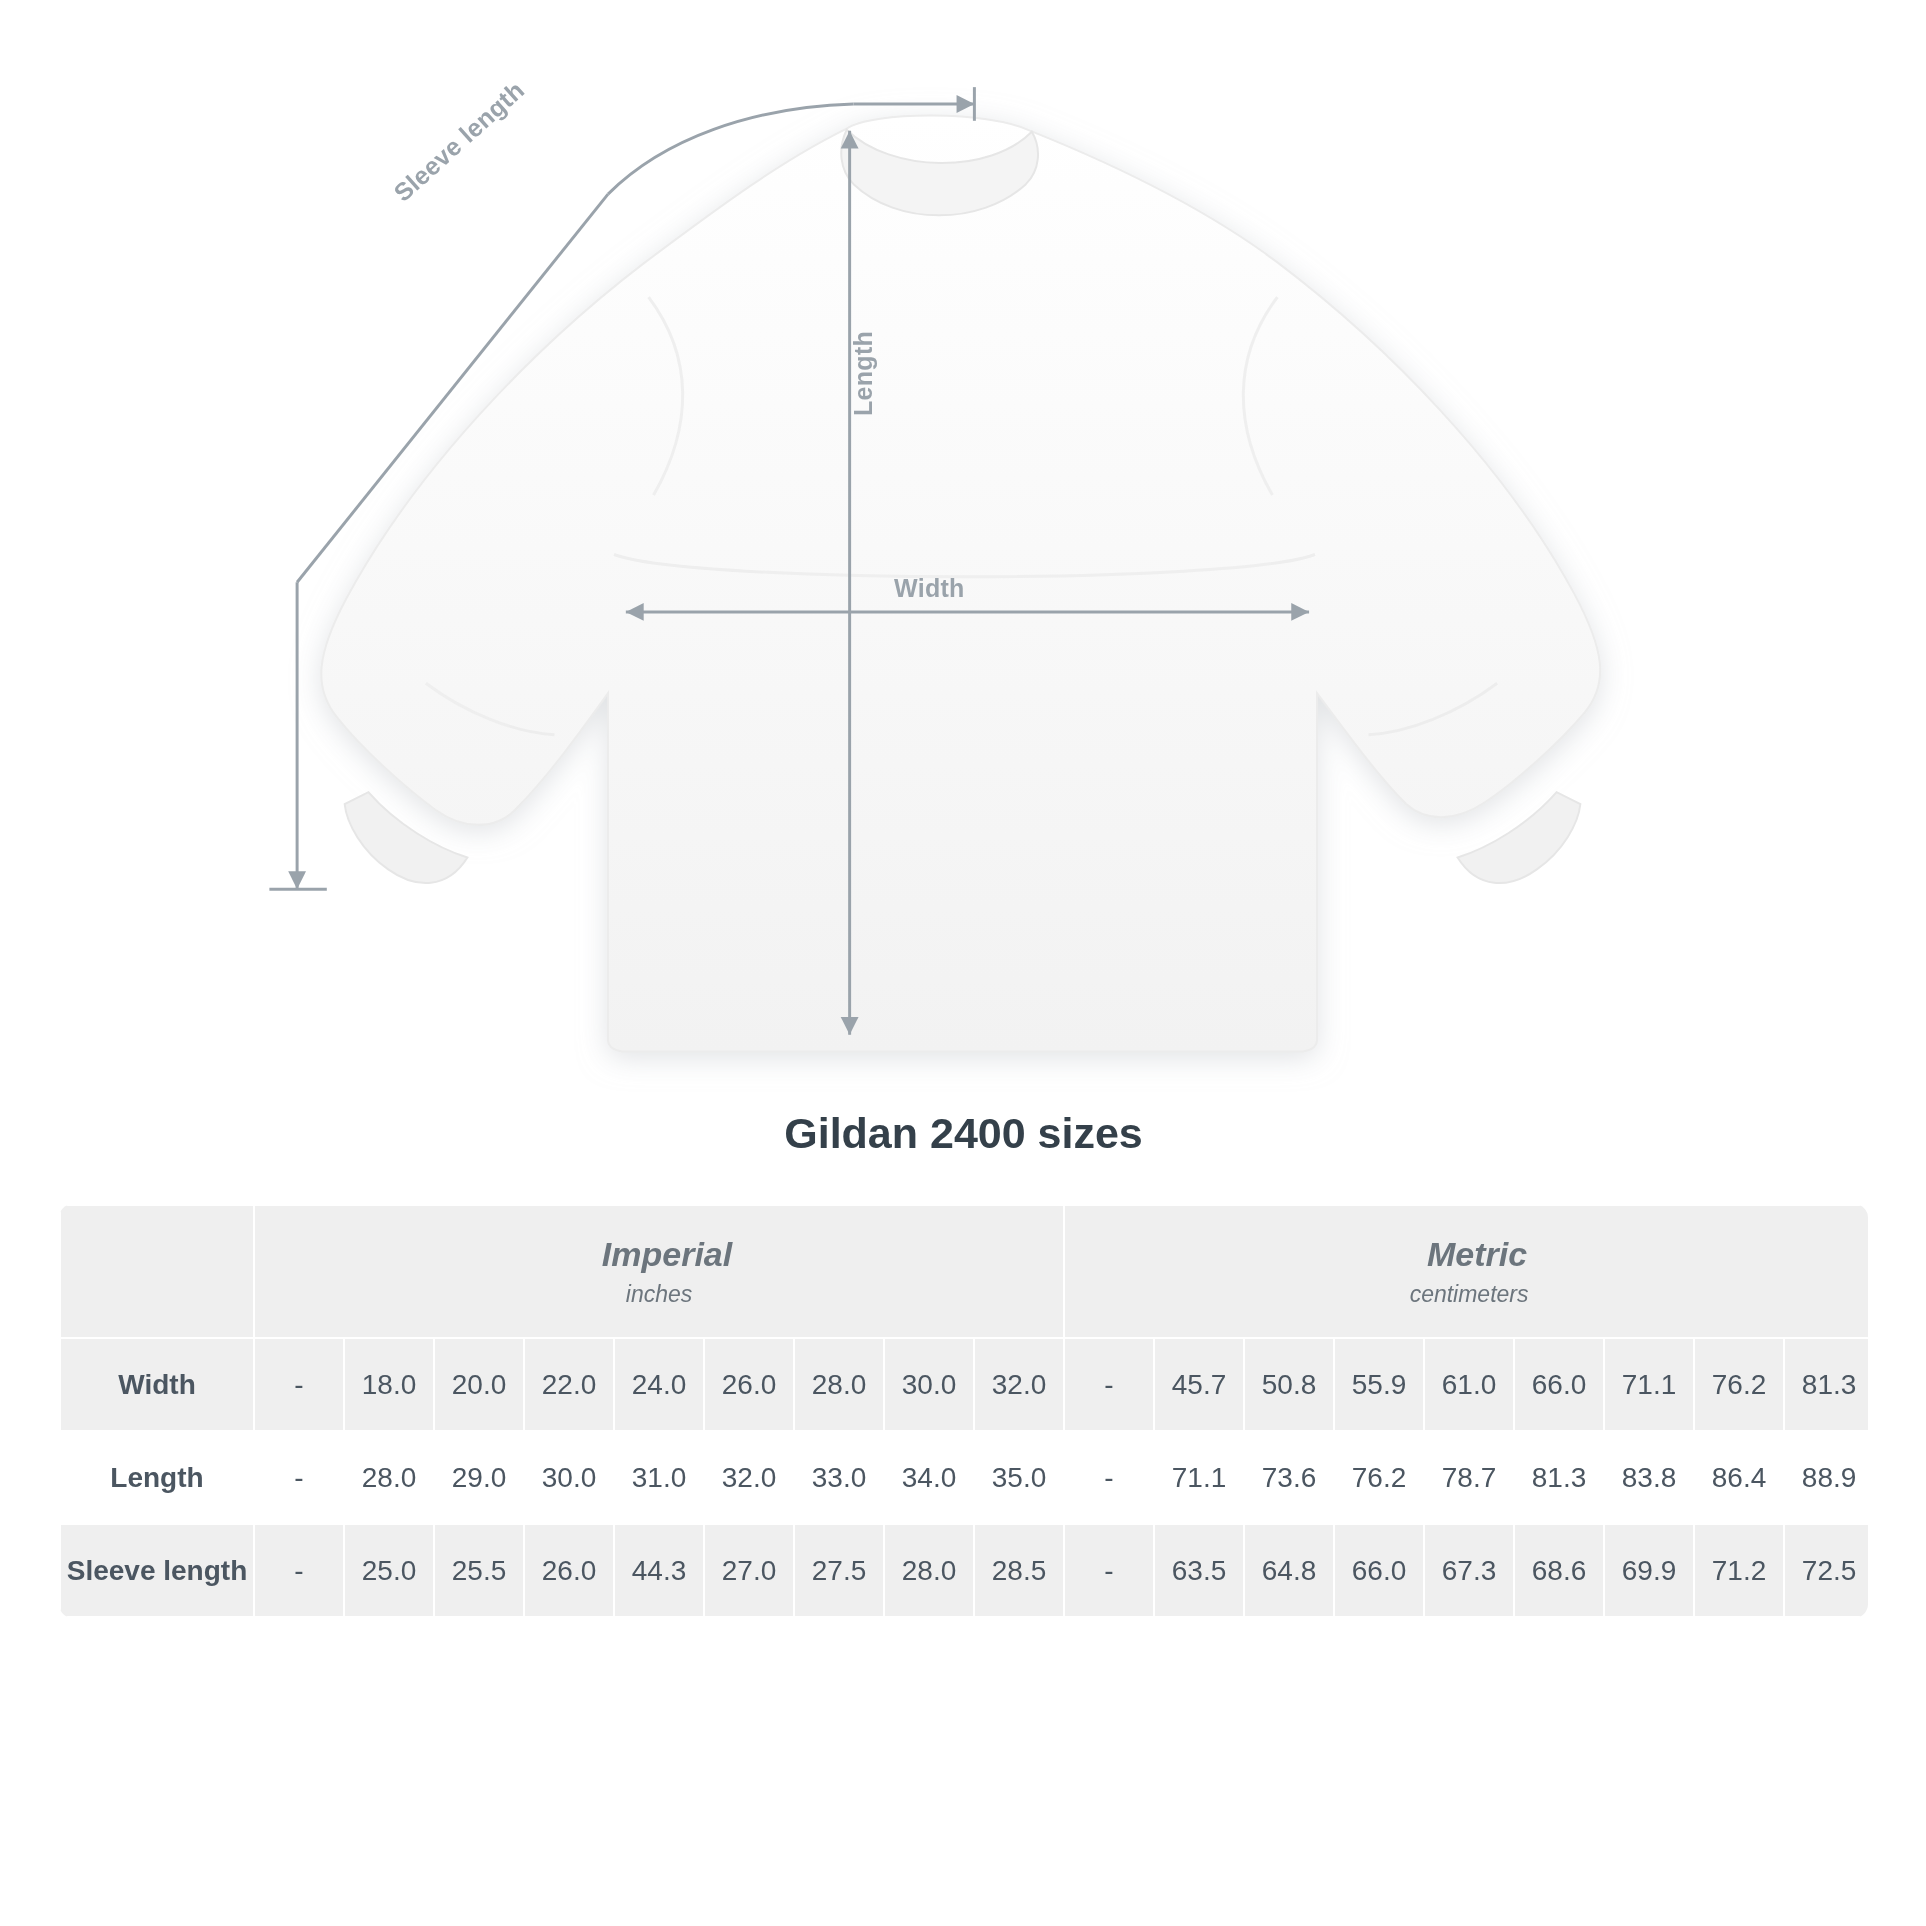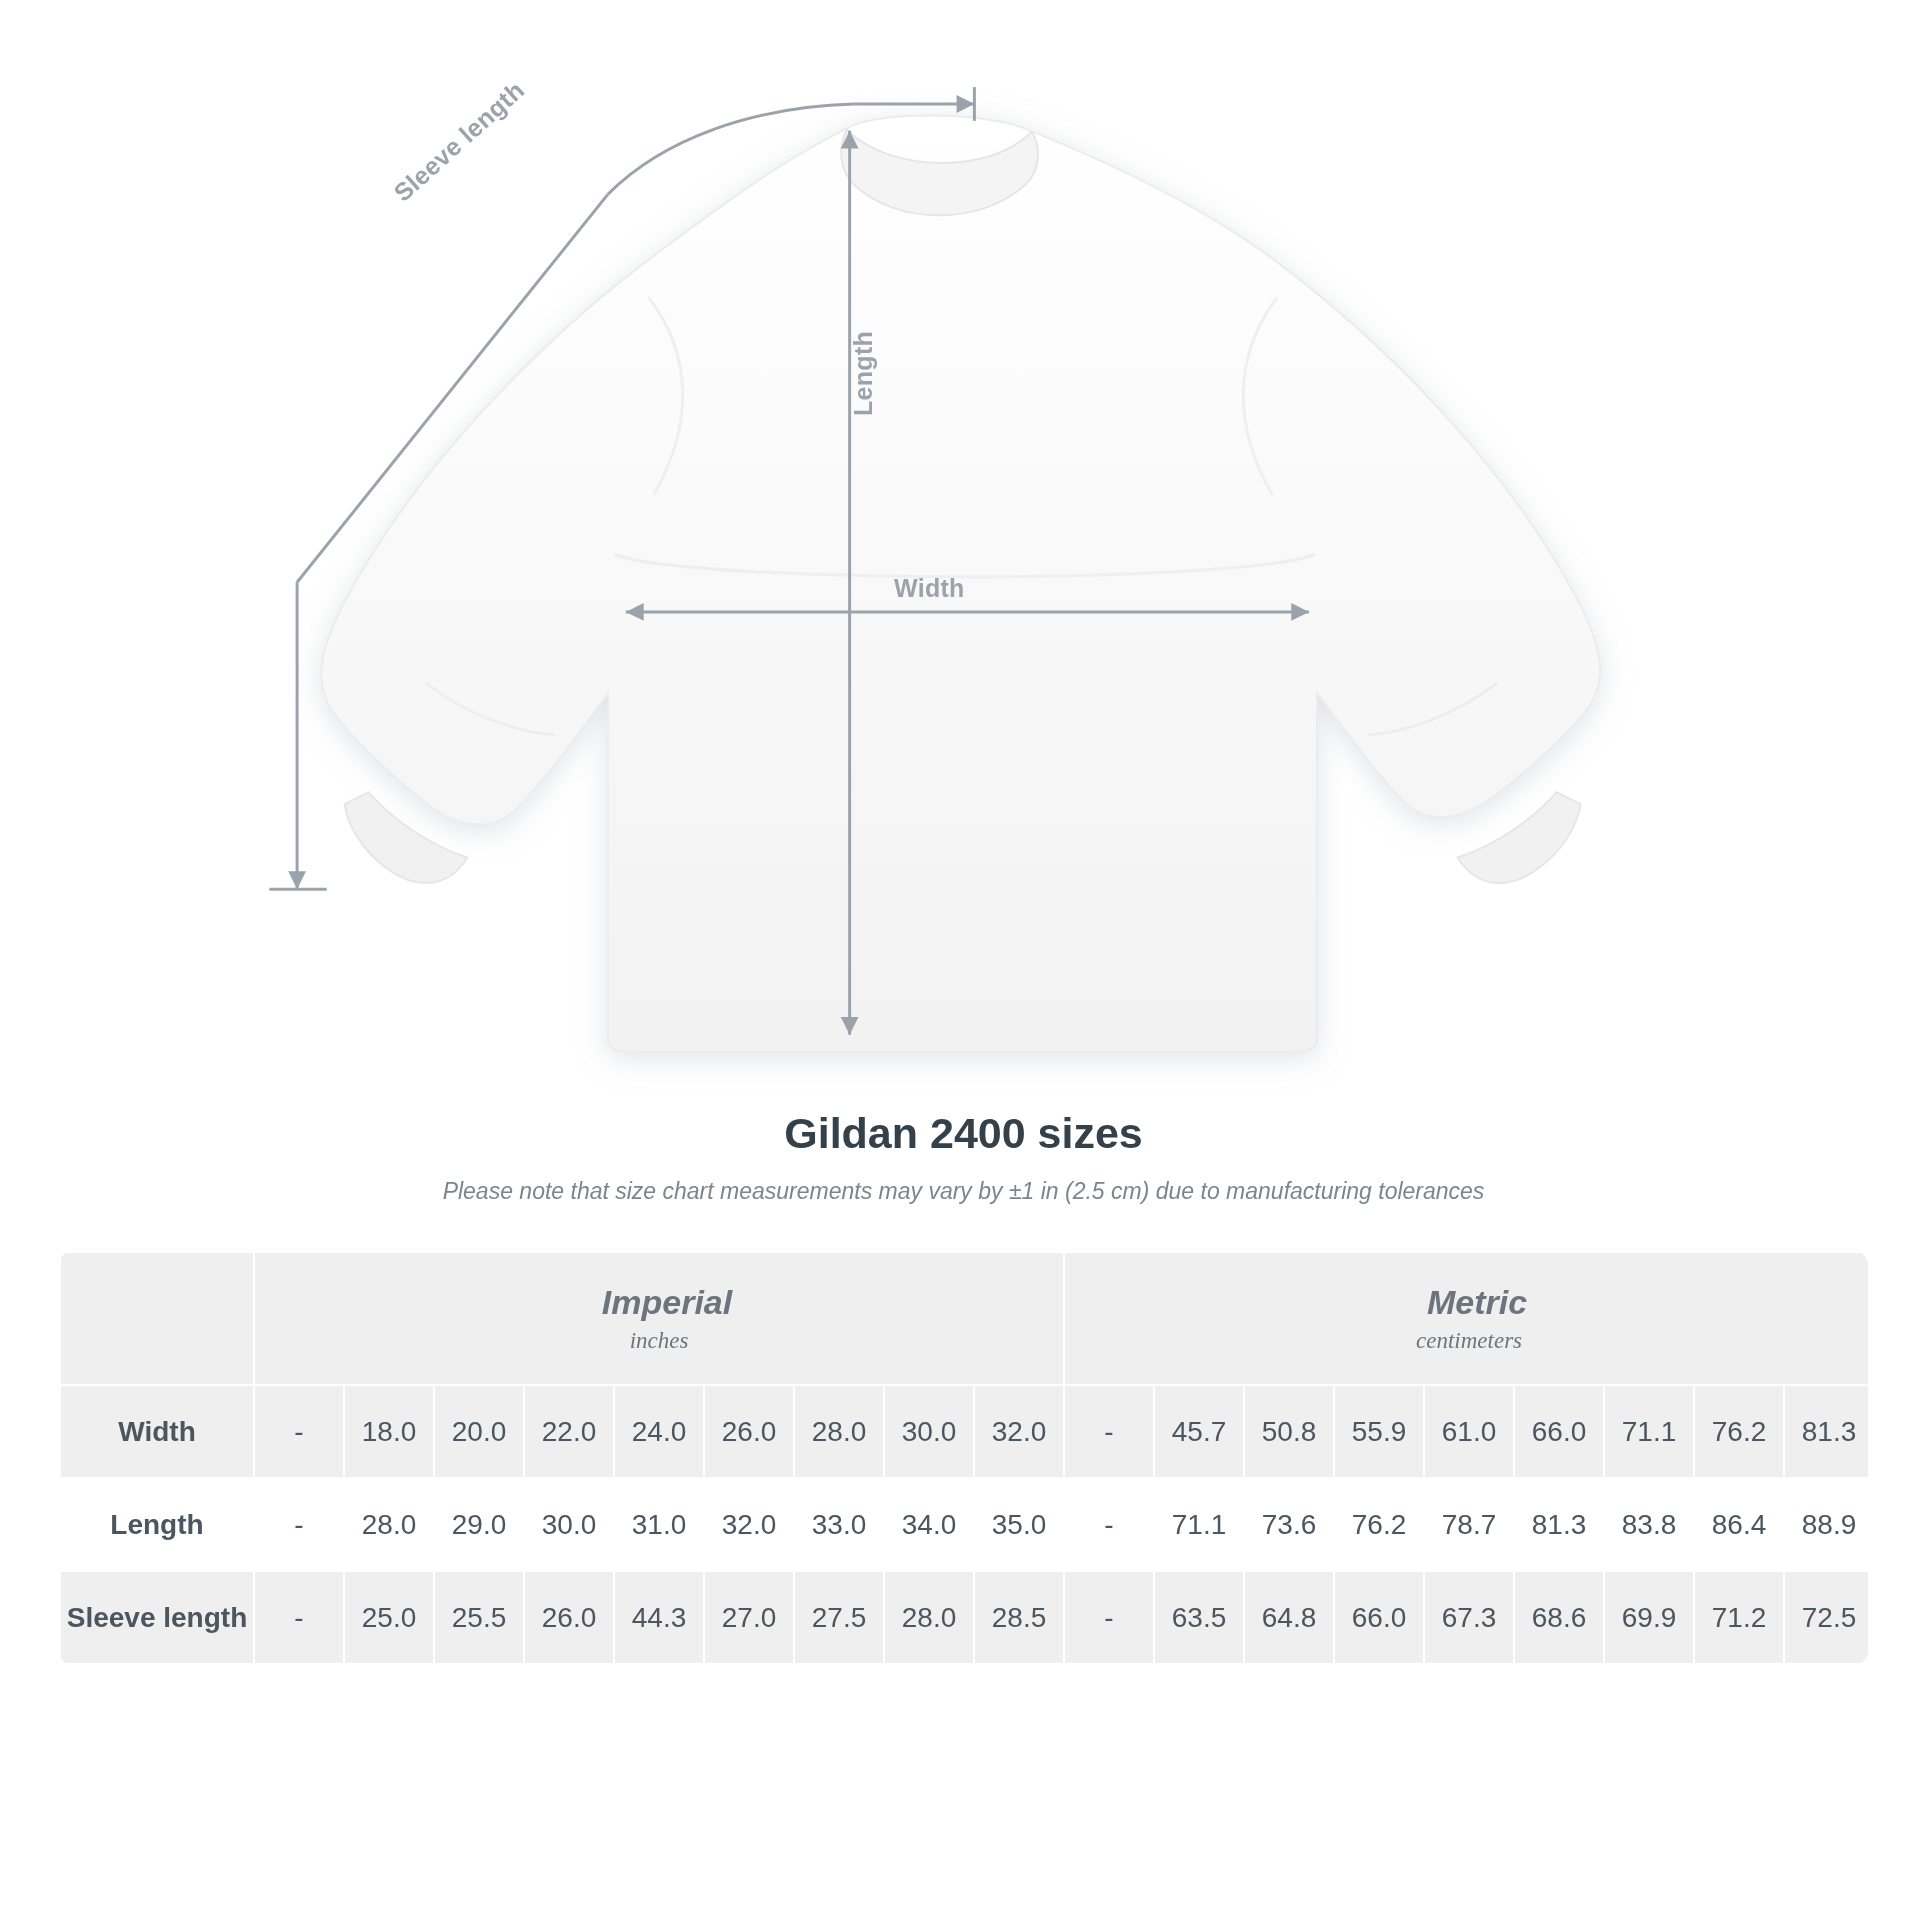--- a/index.html
+++ b/index.html
@@ -104,21 +104,20 @@
     font-weight: bold;
     color: #6c757d;
     line-height: 1.15;
     padding-left: 16px;
   }
   .sys-unit {
     font-size: 23px;
     font-style: italic;
     color: #6c757d;
     margin-top: 6px;
-    font-family: Liberation Serif, serif;
   }
   .corner-cell {
     background: #e9e9e9;
   }
   tr.size-row td {
     height: 91px;
     background: #ffffff;
     font-weight: bold;
     color: #5a656f;
     font-size: 27px;
@@ -227,21 +226,20 @@
       </g>
     </svg>
 
     <span class="dim-label width-label">Width</span>
     <span class="dim-label length-label">Length</span>
     <span class="dim-label sleeve-label">Sleeve length</span>
   </div>
 
   <div class="title-block">
     <h1 class="chart-title">Gildan 2400 sizes</h1>
-    <p class="chart-note">Please note that size chart measurements may vary by ±1 in (2.5 cm) due to manufacturing tolerances</p>
   </div>
 
   <div class="table-wrap">
     <table class="size-table">
       <colgroup>
         <col style="width:194px">
         <col span="18" style="width:90px">
       </colgroup>
       <tbody id="table-body">
 

